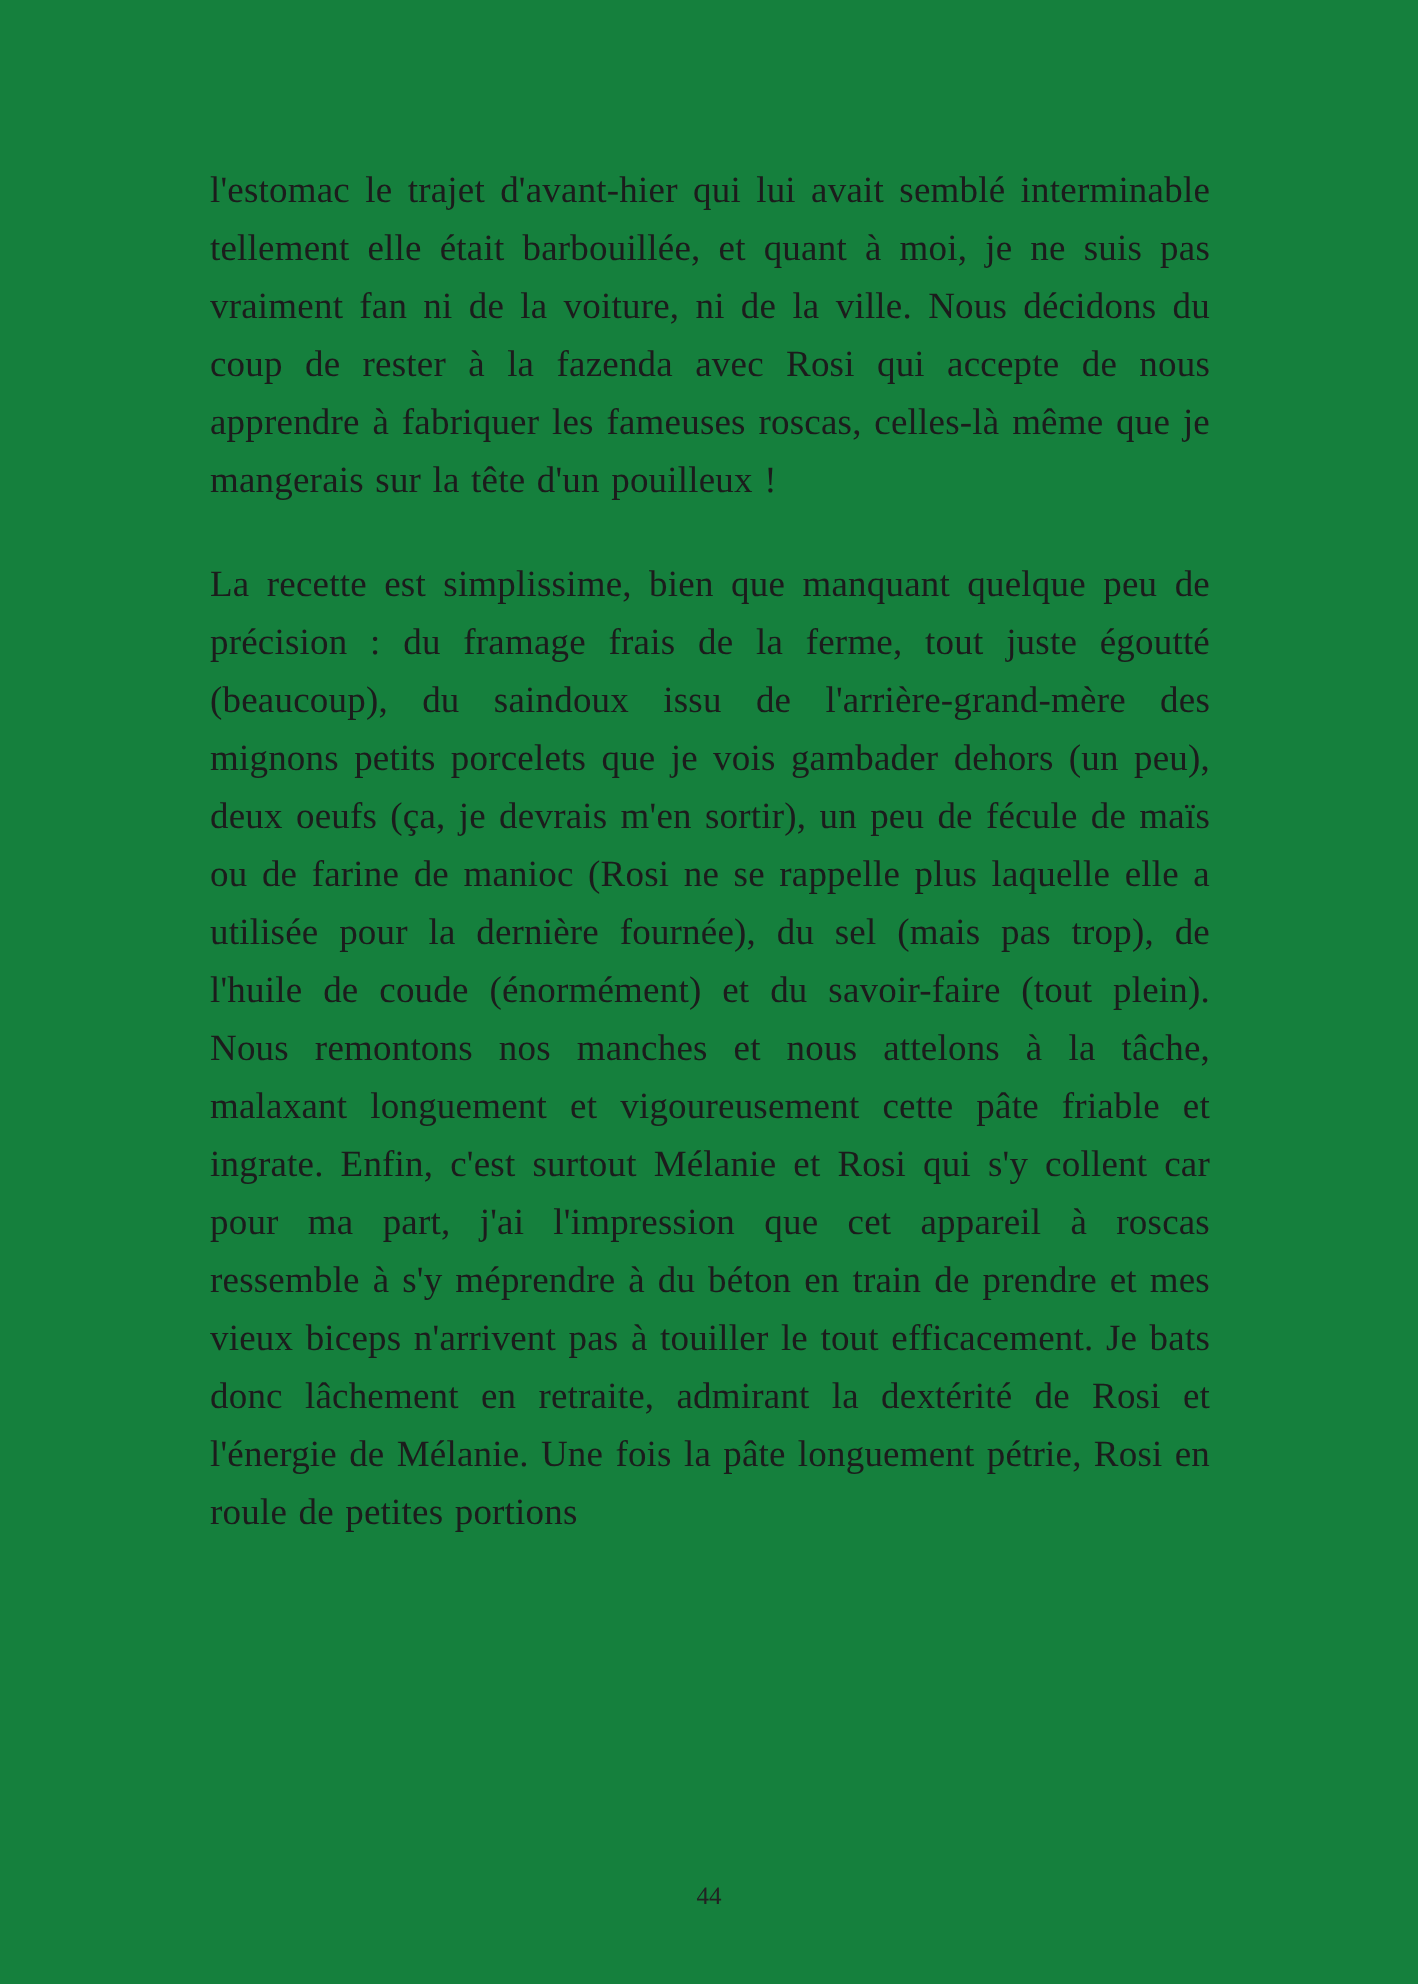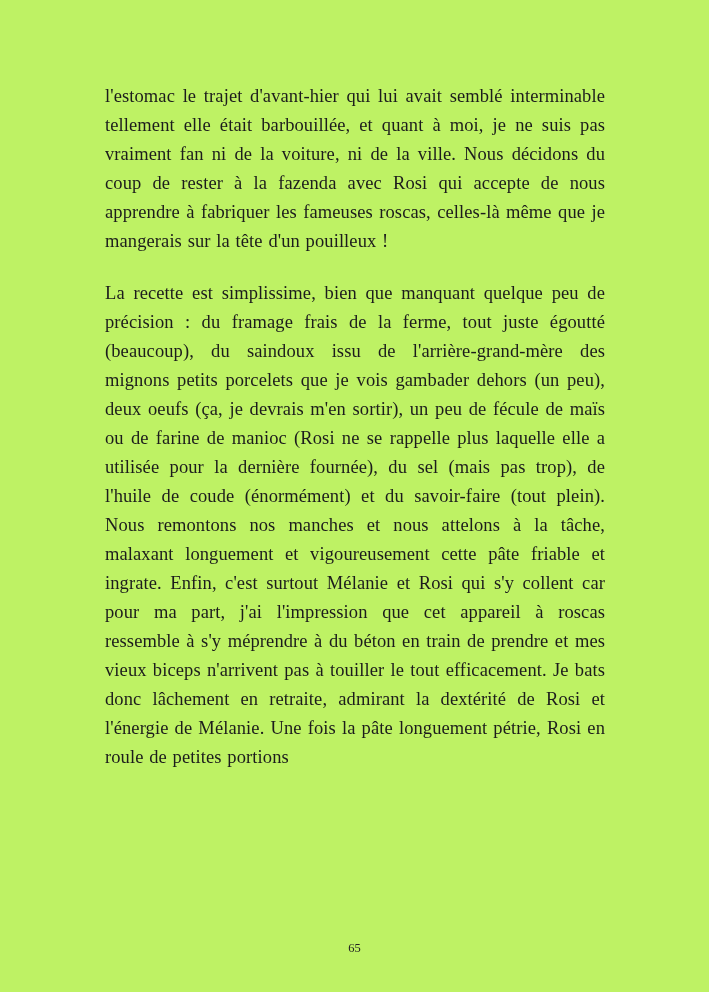--- a/index.html
+++ b/index.html
@@ -4,21 +4,21 @@
 <style>
   html, body {
     margin: 0;
     padding: 0;
     background: #ffffff;
   }
   .page {
     position: relative;
     width: 709px;
     height: 992px;
-    background: #bef264;
+    background: #15803d;
     font-family: "Liberation Serif", "DejaVu Serif", serif;
     color: #1c1c1c;
     overflow: hidden;
   }
   .text-block {
     position: absolute;
     left: 105px;
     top: 82px;
     width: 500px;
     text-align: justify;
@@ -41,14 +41,14 @@
   }
 </style>
 </head>
 <body>
 
 <div class="page">
   <div class="text-block">
     <p>l'estomac le trajet d'avant-hier qui lui avait semblé interminable tellement elle était barbouillée, et quant à moi, je ne suis pas vraiment fan ni de la voiture, ni de la ville. Nous décidons du coup de rester à la fazenda avec Rosi qui accepte de nous apprendre à fabriquer les fameuses roscas, celles-là même que je mangerais sur la tête d'un pouilleux !</p>
     <p>La recette est simplissime, bien que manquant quelque peu de précision : du framage frais de la ferme, tout juste égoutté (beaucoup), du saindoux issu de l'arrière-grand-mère des mignons petits porcelets que je vois gambader dehors (un peu), deux oeufs (ça, je devrais m'en sortir), un peu de fécule de maïs ou de farine de manioc (Rosi ne se rappelle plus laquelle elle a utilisée pour la dernière fournée), du sel (mais pas trop), de l'huile de coude (énormément) et du savoir-faire (tout plein). Nous remontons nos manches et nous attelons à la tâche, malaxant longuement et vigoureusement cette pâte friable et ingrate. Enfin, c'est surtout Mélanie et Rosi qui s'y collent car pour ma part, j'ai l'impression que cet appareil à roscas ressemble à s'y méprendre à du béton en train de prendre et mes vieux biceps n'arrivent pas à touiller le tout efficacement. Je bats donc lâchement en retraite, admirant la dextérité de Rosi et l'énergie de Mélanie. Une fois la pâte longuement pétrie, Rosi en roule de petites portions</p>
   </div>
-  <div class="page-number">65</div>
+  <div class="page-number">44</div>
 </div>
 
 </body></html>

